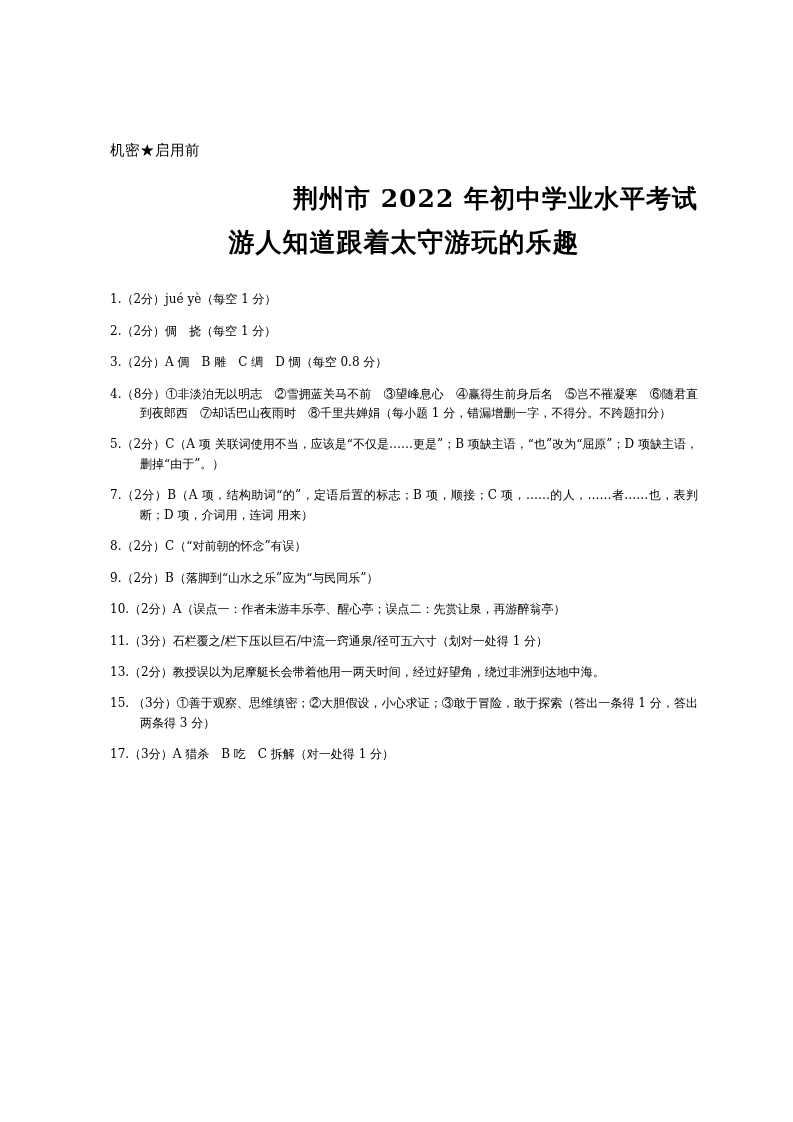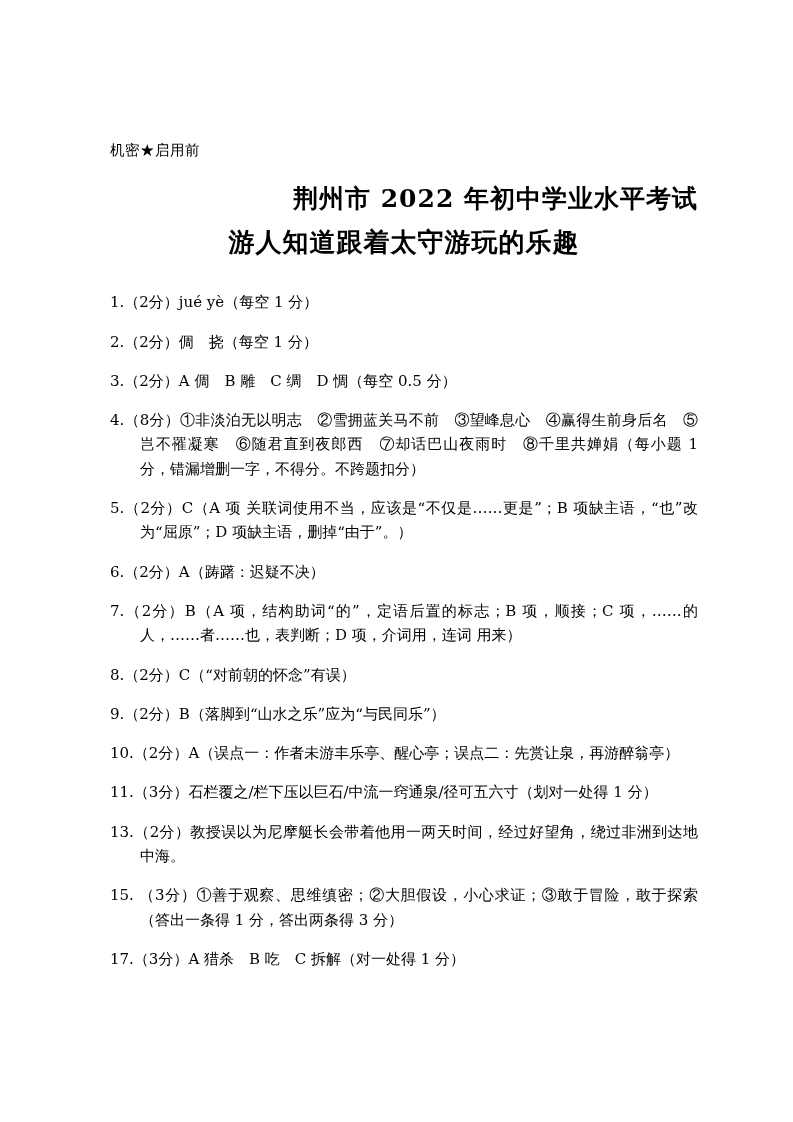--- a/index.html
+++ b/index.html
@@ -43,43 +43,42 @@
     font-family: "DejaVu Sans", "Liberation Sans", sans-serif;
     margin: 0 0 30px 0;
     letter-spacing: 1px;
   }
   .answer-list {
     margin: 0;
     padding: 0;
     list-style: none;
   }
   .answer-item {
-    font-size: 15px;
+    font-size: 12px;
     line-height: 1.62;
     margin-bottom: 6.5px;
     text-align: justify;
     text-justify: inter-ideograph;
     padding-left: 30px;
     text-indent: -30px;
   }
 </style>
 </head>
 <body>
 
 <div class="page">
   <div class="confidential">机密★启用前</div>
   <h1 class="title-1">荆州市 2022 年初中学业水平考试</h1>
   <h2 class="title-2">游人知道跟着太守游玩的乐趣</h2>
   <div class="answer-list">
     <p class="answer-item">1.（2分）jué yè（每空 1 分）</p>
     <p class="answer-item">2.（2分）倜　挠（每空 1 分）</p>
-    <p class="answer-item">3.（2分）A 倜　B 雕　C 绸　D 惆（每空 0.5 分）</p>
+    <p class="answer-item">3.（2分）A 倜　B 雕　C 绸　D 惆（每空 0.8 分）</p>
     <p class="answer-item">4.（8分）①非淡泊无以明志　②雪拥蓝关马不前　③望峰息心　④赢得生前身后名　⑤岂不罹凝寒　⑥随君直到夜郎西　⑦却话巴山夜雨时　⑧千里共婵娟（每小题 1 分，错漏增删一字，不得分。不跨题扣分）</p>
     <p class="answer-item">5.（2分）C（A 项 关联词使用不当，应该是“不仅是……更是”；B 项缺主语，“也”改为“屈原”；D 项缺主语，删掉“由于”。）</p>
-    <p class="answer-item">6.（2分）A（踌躇：迟疑不决）</p>
     <p class="answer-item">7.（2分）B（A 项，结构助词“的”，定语后置的标志；B 项，顺接；C 项，……的人，……者……也，表判断；D 项，介词用，连词 用来）</p>
     <p class="answer-item">8.（2分）C（“对前朝的怀念”有误）</p>
     <p class="answer-item">9.（2分）B（落脚到“山水之乐”应为“与民同乐”）</p>
     <p class="answer-item">10.（2分）A（误点一：作者未游丰乐亭、醒心亭；误点二：先赏让泉，再游醉翁亭）</p>
     <p class="answer-item">11.（3分）石栏覆之/栏下压以巨石/中流一窍通泉/径可五六寸（划对一处得 1 分）</p>
     <p class="answer-item">13.（2分）教授误以为尼摩艇长会带着他用一两天时间，经过好望角，绕过非洲到达地中海。</p>
     <p class="answer-item">15. （3分）①善于观察、思维缜密；②大胆假设，小心求证；③敢于冒险，敢于探索（答出一条得 1 分，答出两条得 3 分）</p>
     <p class="answer-item">17.（3分）A 猎杀　B 吃　C 拆解（对一处得 1 分）</p>
   </div>
 </div>

